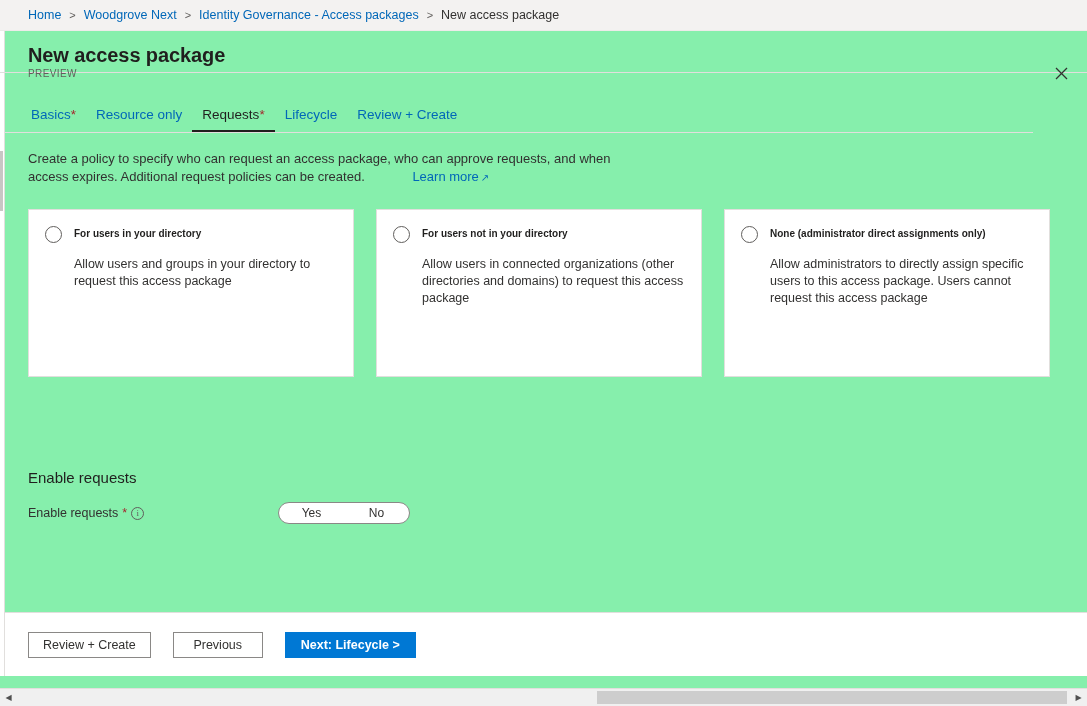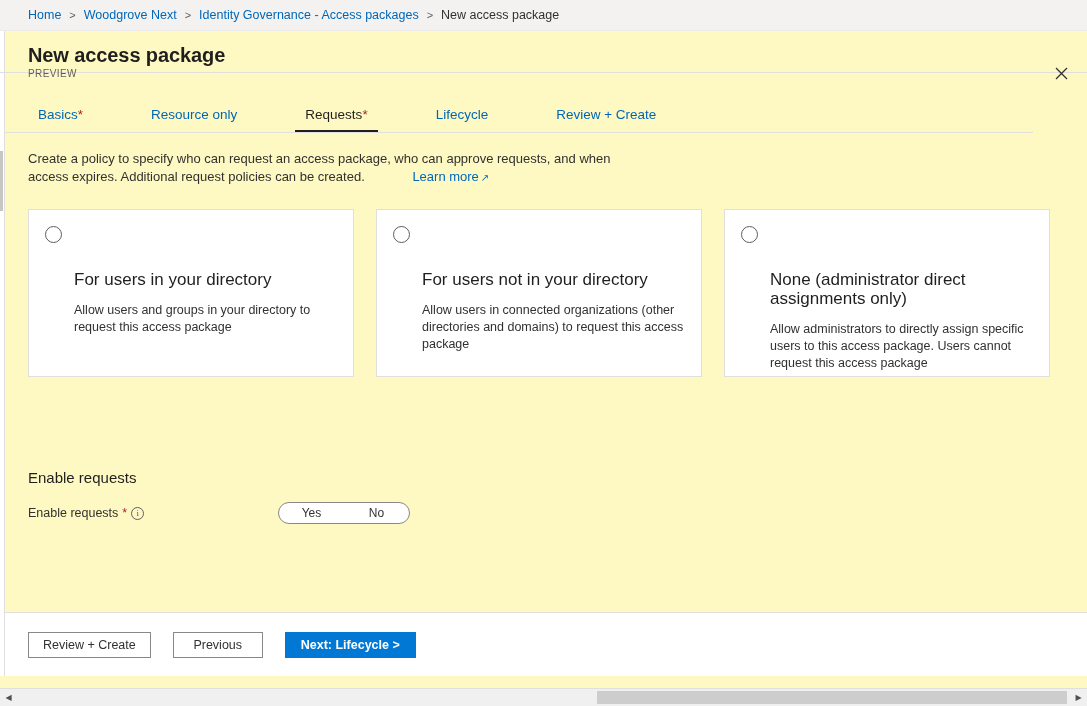--- a/index.html
+++ b/index.html
@@ -7,21 +7,21 @@
     margin: 0; padding: 0;
     width: 1087px; height: 706px;
     background: #ffffff;
     font-family: "Liberation Sans", sans-serif;
     color: #323130;
     overflow: hidden;
   }
   #app {
     position: relative;
     width: 1087px; height: 706px;
-    background: #fef9c3;
+    background: #86efac;
   }
 
   
   .breadcrumb-bar {
     height: 31px;
     background: #f3f2f1;
     border-bottom: 1px solid #edebe9;
     display: flex;
     align-items: center;
     padding: 0 0 0 28px;
@@ -83,27 +83,26 @@
     width: 32px; height: 32px;
     display: flex; align-items: center; justify-content: center;
     cursor: pointer;
     color: #323130;
   }
 
   
   .tabs {
     display: flex;
     align-items: flex-end;
-    padding-left: 28px;
+    padding-left: 21px;
     height: 38px;
     border-bottom: 1px solid #e1dfdd;
     margin-top: 22px;
     width: 1033px;
     margin-left: 0;
-    gap: 48px;
   }
   .tab {
     font-size: 13.5px;
     color: #0067b8;
     padding: 0 10px 9px 10px;
     cursor: pointer;
     white-space: nowrap;
     line-height: 16px;
   }
   .tab.active {
@@ -165,25 +164,24 @@
   }
   .radio {
     width: 17px; height: 17px;
     border: 1px solid #605e5c;
     border-radius: 50%;
     flex: 0 0 auto;
     margin-top: 2px;
     background: #ffffff;
   }
   .card-title {
-    font-size: 17px;
-    font-weight: 400;
+    font-size: 10px;
+    font-weight: 700;
     color: #201f1e;
     line-height: 19px;
-    margin-top: 46px;
   }
   .card-desc {
     font-size: 12.5px;
     color: #323130;
     line-height: 17px;
     margin-top: 13px;
     margin-left: 29px;
     max-width: 268px;
   }
 

